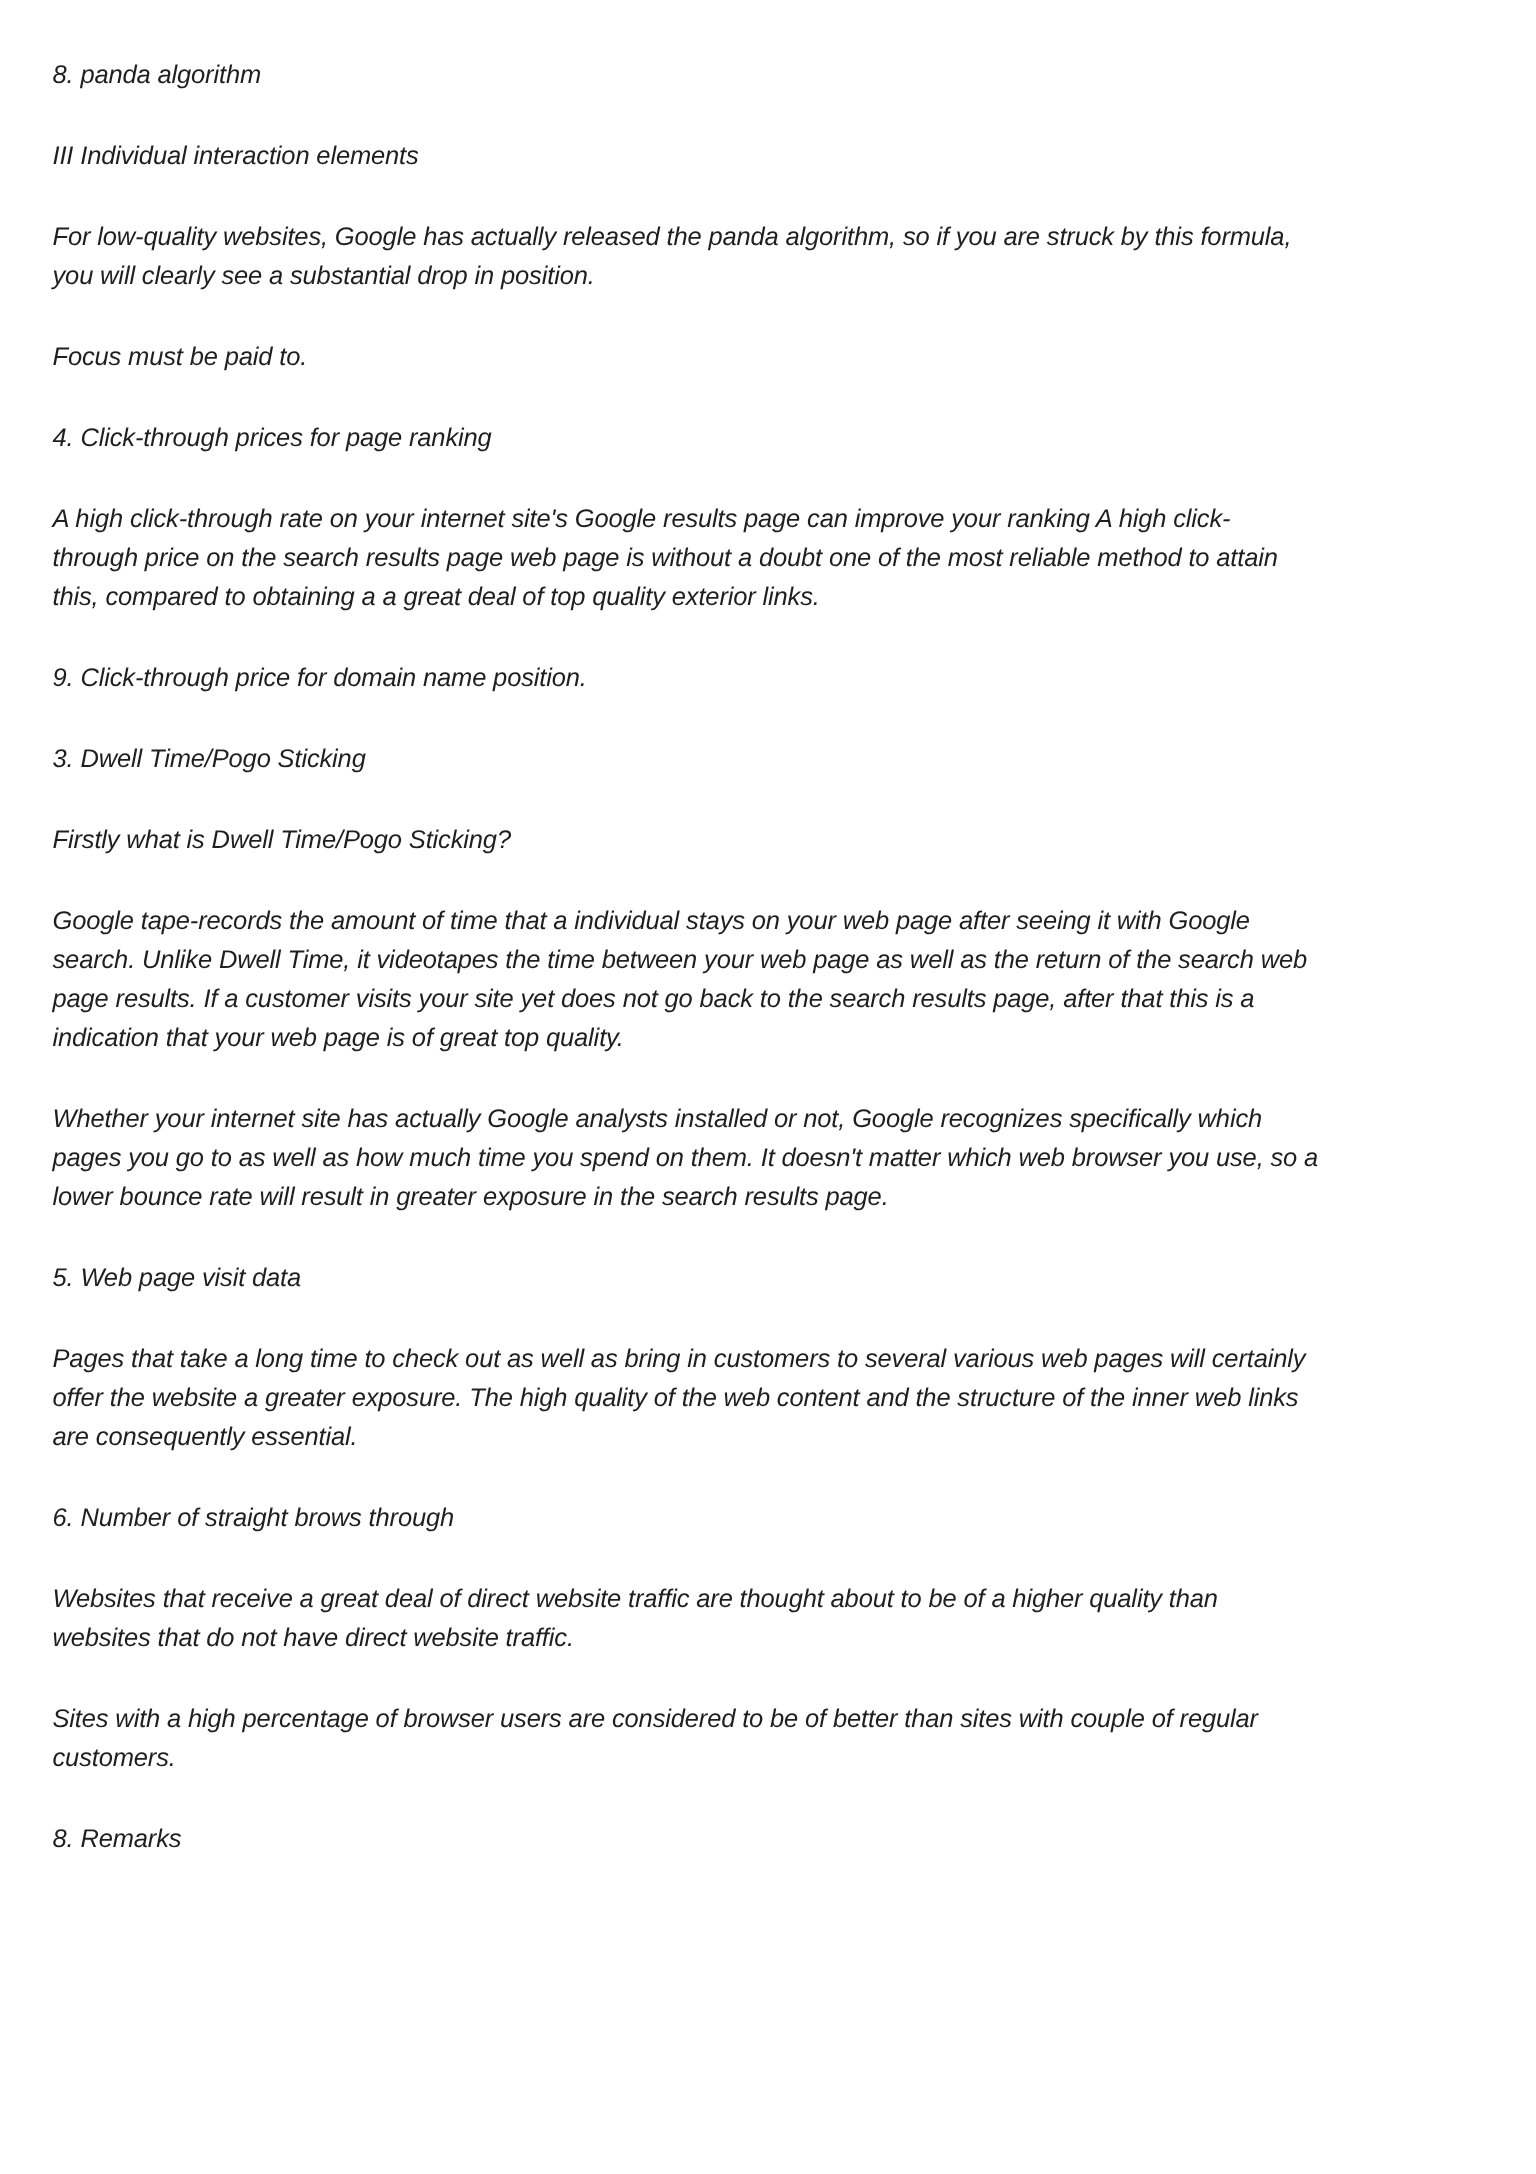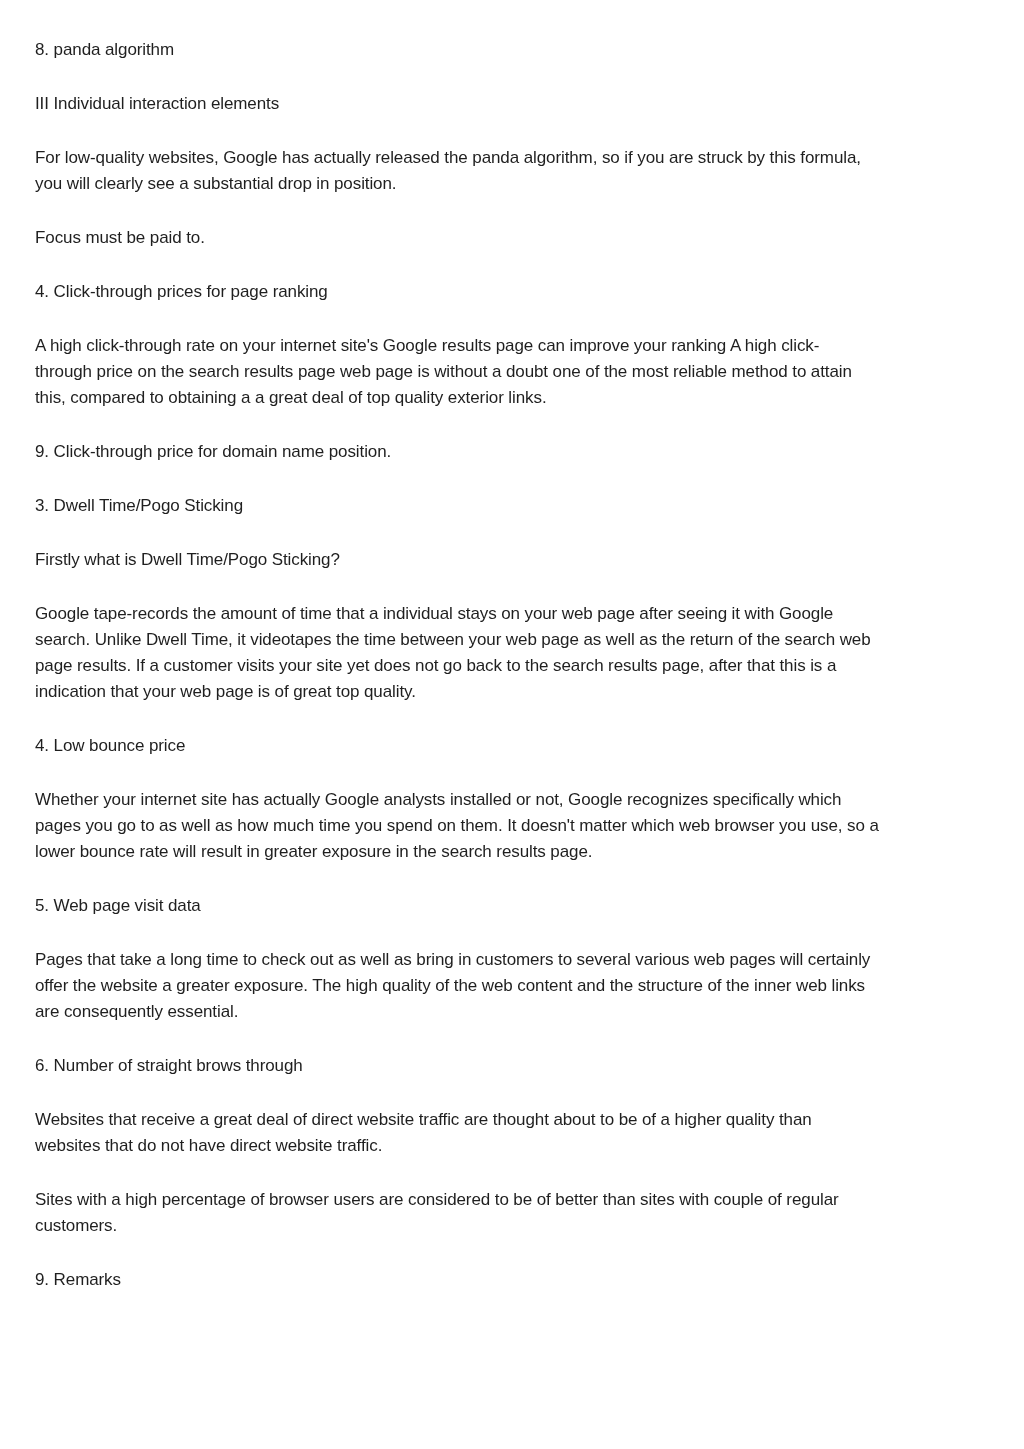--- a/index.html
+++ b/index.html
@@ -21,20 +21,21 @@
     }
     .text-block {
       margin: 0 0 28px 0;
       font-family: "Liberation Sans", "DejaVu Sans", sans-serif;
       font-size: 17px;
       font-weight: 400;
       line-height: 26px;
       color: #1f1f1f;
       letter-spacing: -0.1px;
       white-space: pre-line; 
+      font-style: italic;
     }
   </style>
 </head>
 <body>
 
 <main class="doc-page">
   <p class="text-block">8. panda algorithm</p>
   <p class="text-block">III Individual interaction elements</p>
   <p class="text-block">For low-quality websites, Google has actually released the panda algorithm, so if you are struck by this formula,
 you will clearly see a substantial drop in position.</p>
@@ -43,27 +44,26 @@
   <p class="text-block">A high click-through rate on your internet site's Google results page can improve your ranking A high click-
 through price on the search results page web page is without a doubt one of the most reliable method to attain
 this, compared to obtaining a a great deal of top quality exterior links.</p>
   <p class="text-block">9. Click-through price for domain name position.</p>
   <p class="text-block">3. Dwell Time/Pogo Sticking</p>
   <p class="text-block">Firstly what is Dwell Time/Pogo Sticking?</p>
   <p class="text-block">Google tape-records the amount of time that a individual stays on your web page after seeing it with Google
 search. Unlike Dwell Time, it videotapes the time between your web page as well as the return of the search web
 page results. If a customer visits your site yet does not go back to the search results page, after that this is a
 indication that your web page is of great top quality.</p>
-  <p class="text-block">4. Low bounce price</p>
   <p class="text-block">Whether your internet site has actually Google analysts installed or not, Google recognizes specifically which
 pages you go to as well as how much time you spend on them. It doesn't matter which web browser you use, so a
 lower bounce rate will result in greater exposure in the search results page.</p>
   <p class="text-block">5. Web page visit data</p>
   <p class="text-block">Pages that take a long time to check out as well as bring in customers to several various web pages will certainly
 offer the website a greater exposure. The high quality of the web content and the structure of the inner web links
 are consequently essential.</p>
   <p class="text-block">6. Number of straight brows through</p>
   <p class="text-block">Websites that receive a great deal of direct website traffic are thought about to be of a higher quality than
 websites that do not have direct website traffic.</p>
   <p class="text-block">Sites with a high percentage of browser users are considered to be of better than sites with couple of regular
 customers.</p>
-  <p class="text-block">9. Remarks</p>
+  <p class="text-block">8. Remarks</p>
 </main>
 
 </body></html>

